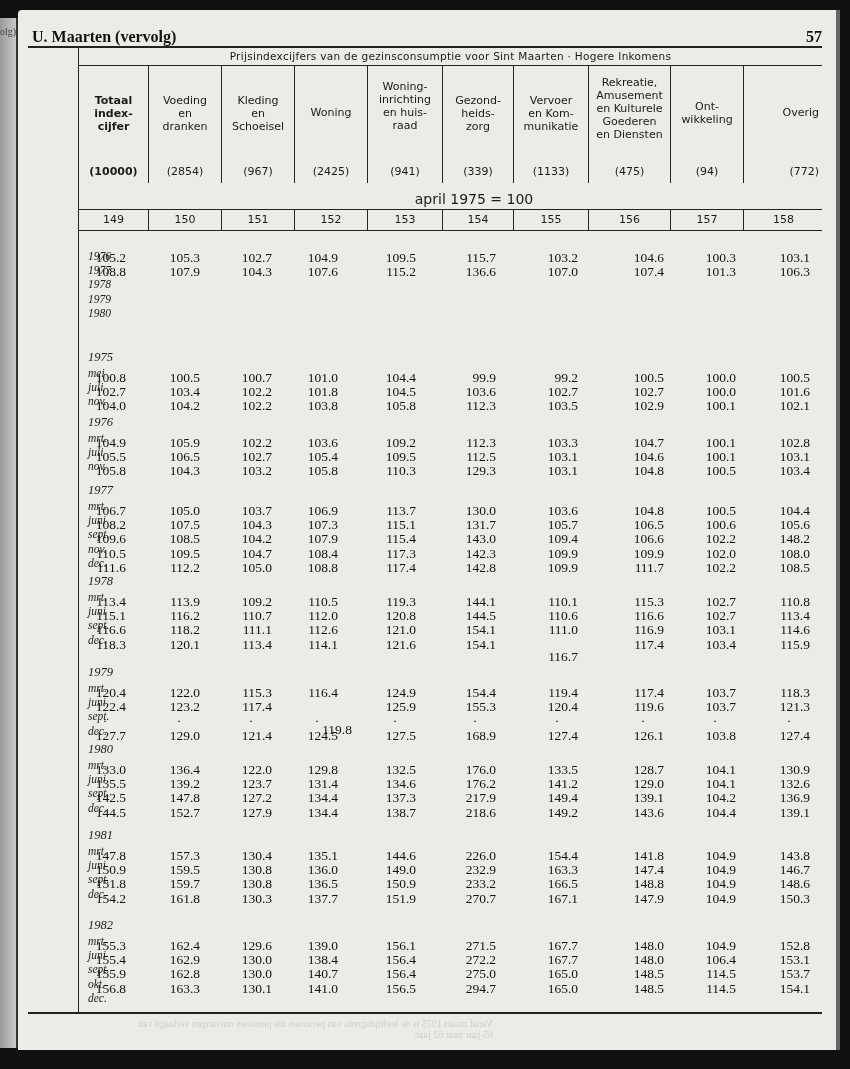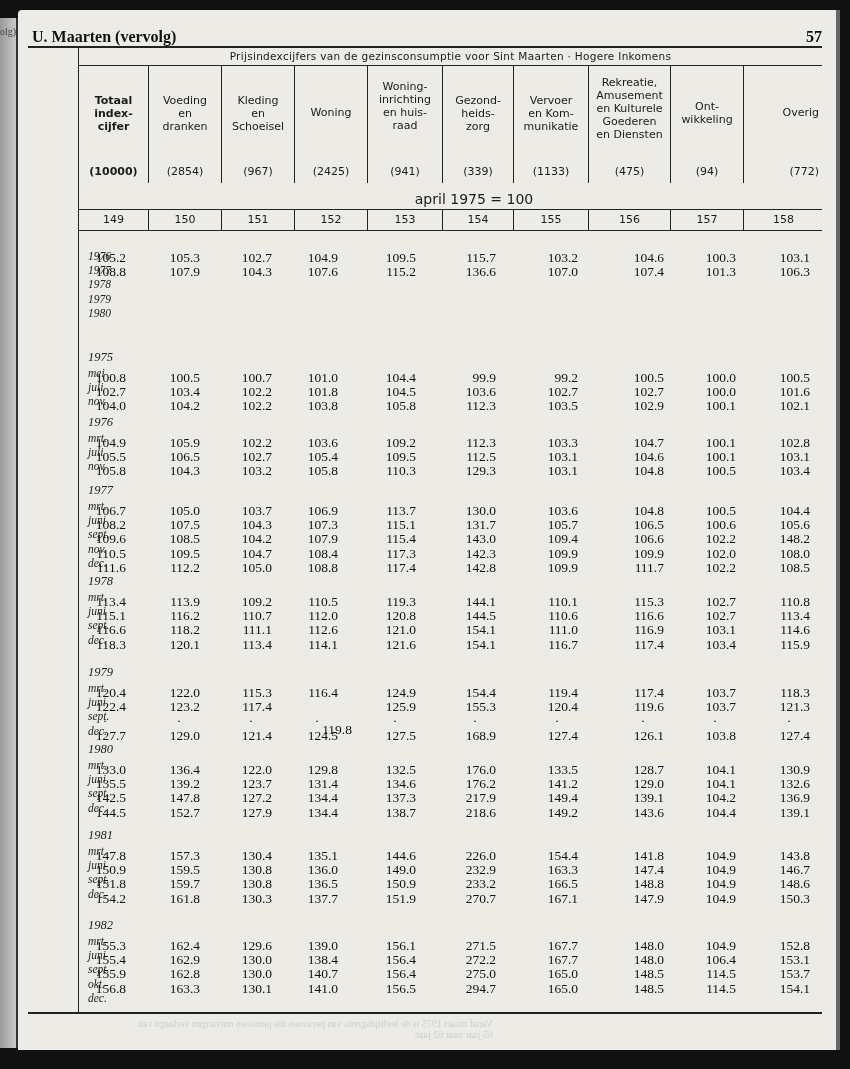--- a/index.html
+++ b/index.html
@@ -411,21 +411,21 @@
         <span style="left: 750px; width: 42px;">114.6</span>
       </div>
       <div class="period-label" style="top: 623.6px; font-size: 11.5px;">dec.</div>
       <div class="row" style="left: 0px; top: 627.6px;">
         <span style="left: 66px; width: 42px;">118.3</span>
         <span style="left: 140px; width: 42px;">120.1</span>
         <span style="left: 212px; width: 42px;">113.4</span>
         <span style="left: 278px; width: 42px;">114.1</span>
         <span style="left: 356px; width: 42px;">121.6</span>
         <span style="left: 436px; width: 42px;">154.1</span>
-        <span style="left: 518px; width: 42px;">116.7</span>
+        <span style="left: 518px; width: 42px; margin-top: 12px;">116.7</span>
         <span style="left: 604px; width: 42px;">117.4</span>
         <span style="left: 676px; width: 42px;">103.4</span>
         <span style="left: 750px; width: 42px;">115.9</span>
       </div>
       <div class="period-label" style="top: 655px;">1979</div>
       <div class="period-label" style="top: 672px; font-size: 11.5px;">mrt.</div>
       <div class="row" style="left: 0px; top: 676px;">
         <span style="left: 66px; width: 42px;">120.4</span>
         <span style="left: 140px; width: 42px;">122.0</span>
         <span style="left: 212px; width: 42px;">115.3</span>

